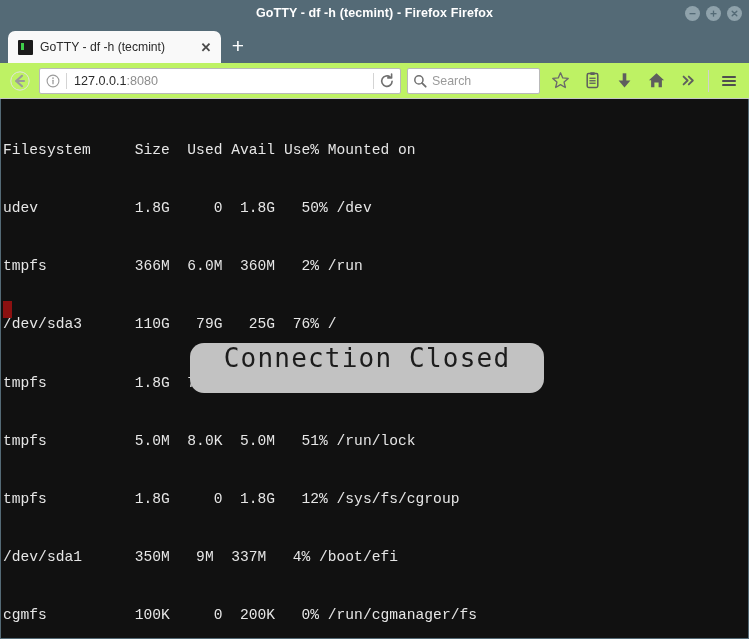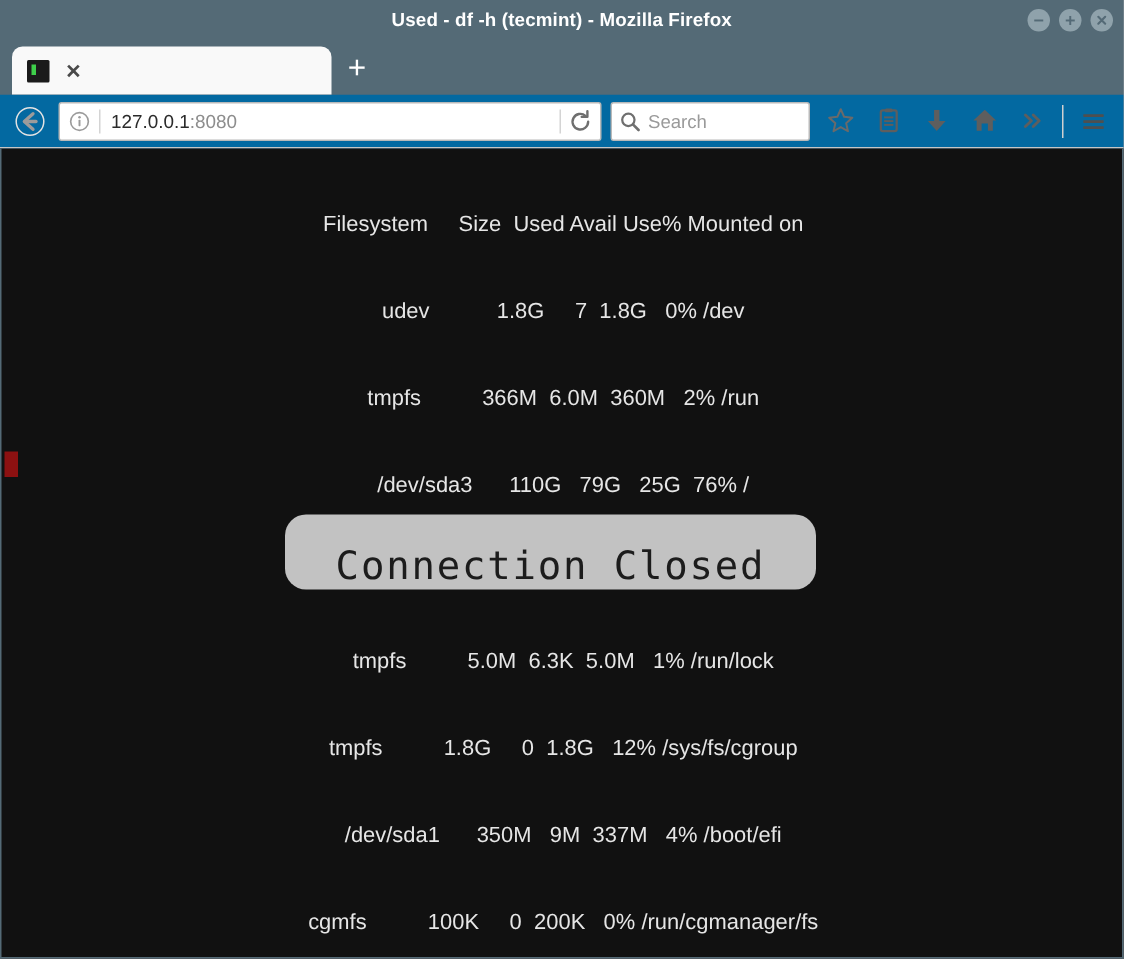--- a/index.html
+++ b/index.html
@@ -138,21 +138,21 @@
     cursor: pointer;
     margin-left: 2px;
     padding-bottom: 4px;
     box-sizing: border-box;
   }
 
   
   #navbar {
     height: 36px;
     flex: 0 0 36px;
-    background: #0369a1;
+    background: #bef264;
     border-bottom: 1px solid #c6c6c6;
     display: flex;
     align-items: center;
     padding: 0 5px;
     box-sizing: border-box;
     gap: 2px;
   }
   .navbtn {
     width: 30px;
     height: 30px;
@@ -258,65 +258,64 @@
     overflow: hidden;
   }
   #terminal {
     position: absolute;
     left: 0;
     top: 0;
     right: 0;
     bottom: 0;
     padding: 3px 0 0 2px;
     box-sizing: border-box;
-    font-family: Liberation Sans, sans-serif;
+    font-family: Liberation Mono, monospace;
     font-size: 14.6px;
     line-height: 19.4px;
     color: #e6e6e6;
     white-space: pre;
     letter-spacing: 0.02px;
-    text-align: center;
   }
   #terminal .line { height: 19.4px; }
   #cursor-block {
     position: absolute;
     left: 2px;
     top: 202px;
     width: 9px;
     height: 17px;
     background: #8c1111;
   }
   #connection-overlay {
     position: absolute;
     left: 189px;
     top: 244px;
     width: 354px;
     height: 50px;
     background: #c2c2c2;
     border-radius: 14px;
     display: flex;
-    align-items: flex-end;
+    align-items: flex-start;
     justify-content: center;
     box-sizing: border-box;
   }
   #connection-text {
     font-family: "DejaVu Sans Mono", "Liberation Mono", monospace;
     font-size: 26px;
     color: #1c1c1c;
     letter-spacing: 1.2px;
     white-space: nowrap;
   }
 </style>
 </head>
 <body>
 
 <div id="window">
 
   <div id="titlebar">
-    <div id="titlebar-text">Used - df -h (tecmint) - Mozilla Firefox</div>
+    <div id="titlebar-text">GoTTY - df -h (tecmint) - Firefox Firefox</div>
     <div id="window-controls">
       <div class="wctl">
         <svg width="9" height="9" viewBox="0 0 9 9">
             <rect x="1.5" y="4" width="6" height="1.3" fill="#546a76"></rect>
           </svg>
       </div>
       <div class="wctl">
         <svg width="9" height="9" viewBox="0 0 9 9">
           <rect x="1.5" y="4" width="6" height="1.3" fill="#546a76"></rect>
           <rect x="3.85" y="1.65" width="1.3" height="6" fill="#546a76"></rect>
@@ -326,20 +325,21 @@
         <svg width="9" height="9" viewBox="0 0 9 9">
           <path d="M2.2 2.2 L6.8 6.8 M6.8 2.2 L2.2 6.8" stroke="#546a76" stroke-width="1.4" stroke-linecap="round"></path>
         </svg>
       </div>
     </div>
   </div>
 
   <div id="tabstrip">
     <div id="tab">
       <div id="tab-favicon"></div>
+      <div id="tab-title">GoTTY - df -h (tecmint)</div>
       <div id="tab-close">✕</div>
     </div>
     <div id="new-tab">+</div>
   </div>
 
   <div id="navbar">
 
     <div class="navbtn">
       <svg width="20" height="20" viewBox="0 0 20 20">
         <circle cx="10" cy="10" r="9.2" fill="none" stroke="#e3e3e3" stroke-width="1"></circle>
@@ -420,25 +420,25 @@
         <rect x="3.2" y="5.1" width="13.6" height="1.9" rx="0.3" fill="#4f4f4f"></rect>
         <rect x="3.2" y="9.1" width="13.6" height="1.9" rx="0.3" fill="#4f4f4f"></rect>
         <rect x="3.2" y="13.1" width="13.6" height="1.9" rx="0.3" fill="#4f4f4f"></rect>
       </svg>
     </div>
   </div>
 
   <div id="content">
     <div id="terminal">
       <div class="line">Filesystem     Size  Used Avail Use% Mounted on</div>
-      <div class="line">udev           1.8G     7  1.8G   0% /dev</div>
+      <div class="line">udev           1.8G     0  1.8G   50% /dev</div>
       <div class="line">tmpfs          366M  6.0M  360M   2% /run</div>
       <div class="line">/dev/sda3      110G   79G   25G  76% /</div>
       <div class="line">tmpfs          1.8G  776K  1.8G   1% /dev/shm</div>
-      <div class="line">tmpfs          5.0M  6.3K  5.0M   1% /run/lock</div>
+      <div class="line">tmpfs          5.0M  8.0K  5.0M   51% /run/lock</div>
       <div class="line">tmpfs          1.8G     0  1.8G   12% /sys/fs/cgroup</div>
       <div class="line">/dev/sda1      350M   9M  337M   4% /boot/efi</div>
       <div class="line">cgmfs          100K     0  200K   0% /run/cgmanager/fs</div>
       
       
       <div id="cursor-block"></div>
     </div>
 
     <div id="connection-overlay">
       <div id="connection-text">Connection Closed</div>

